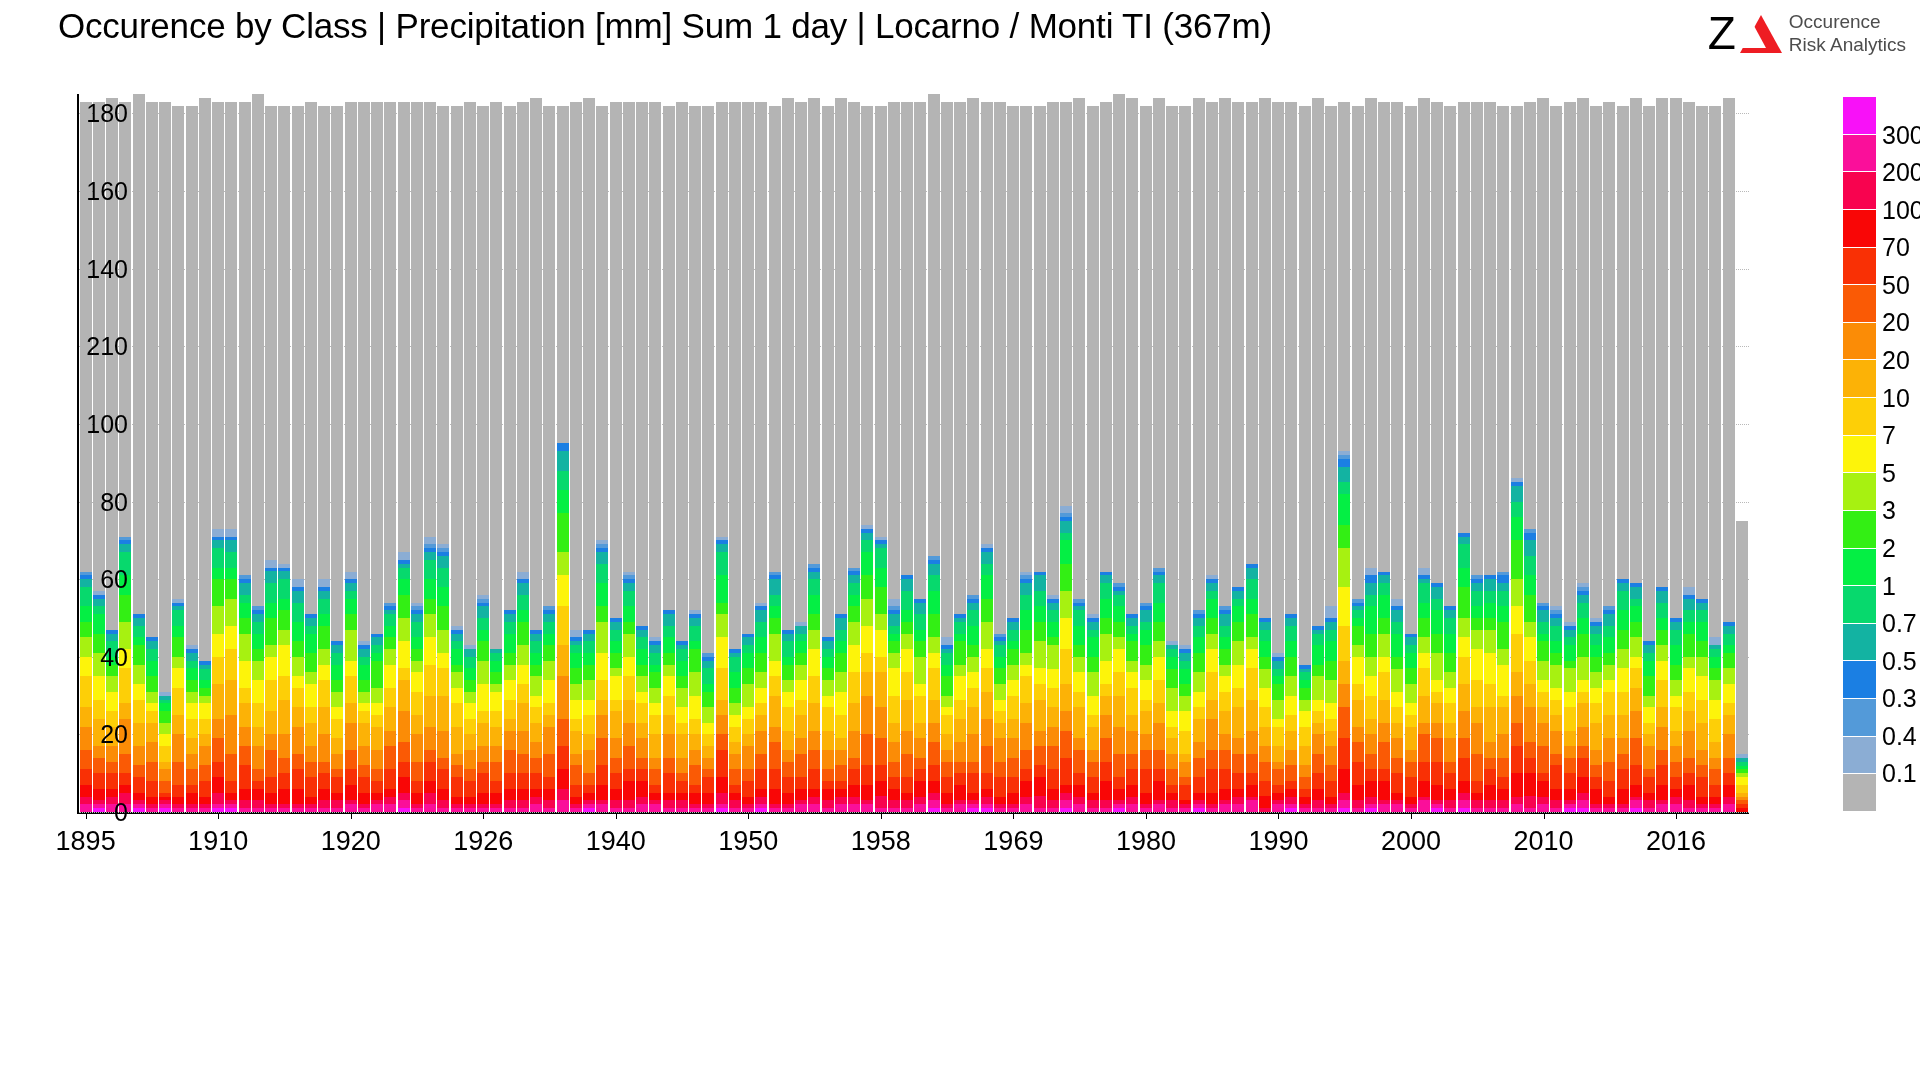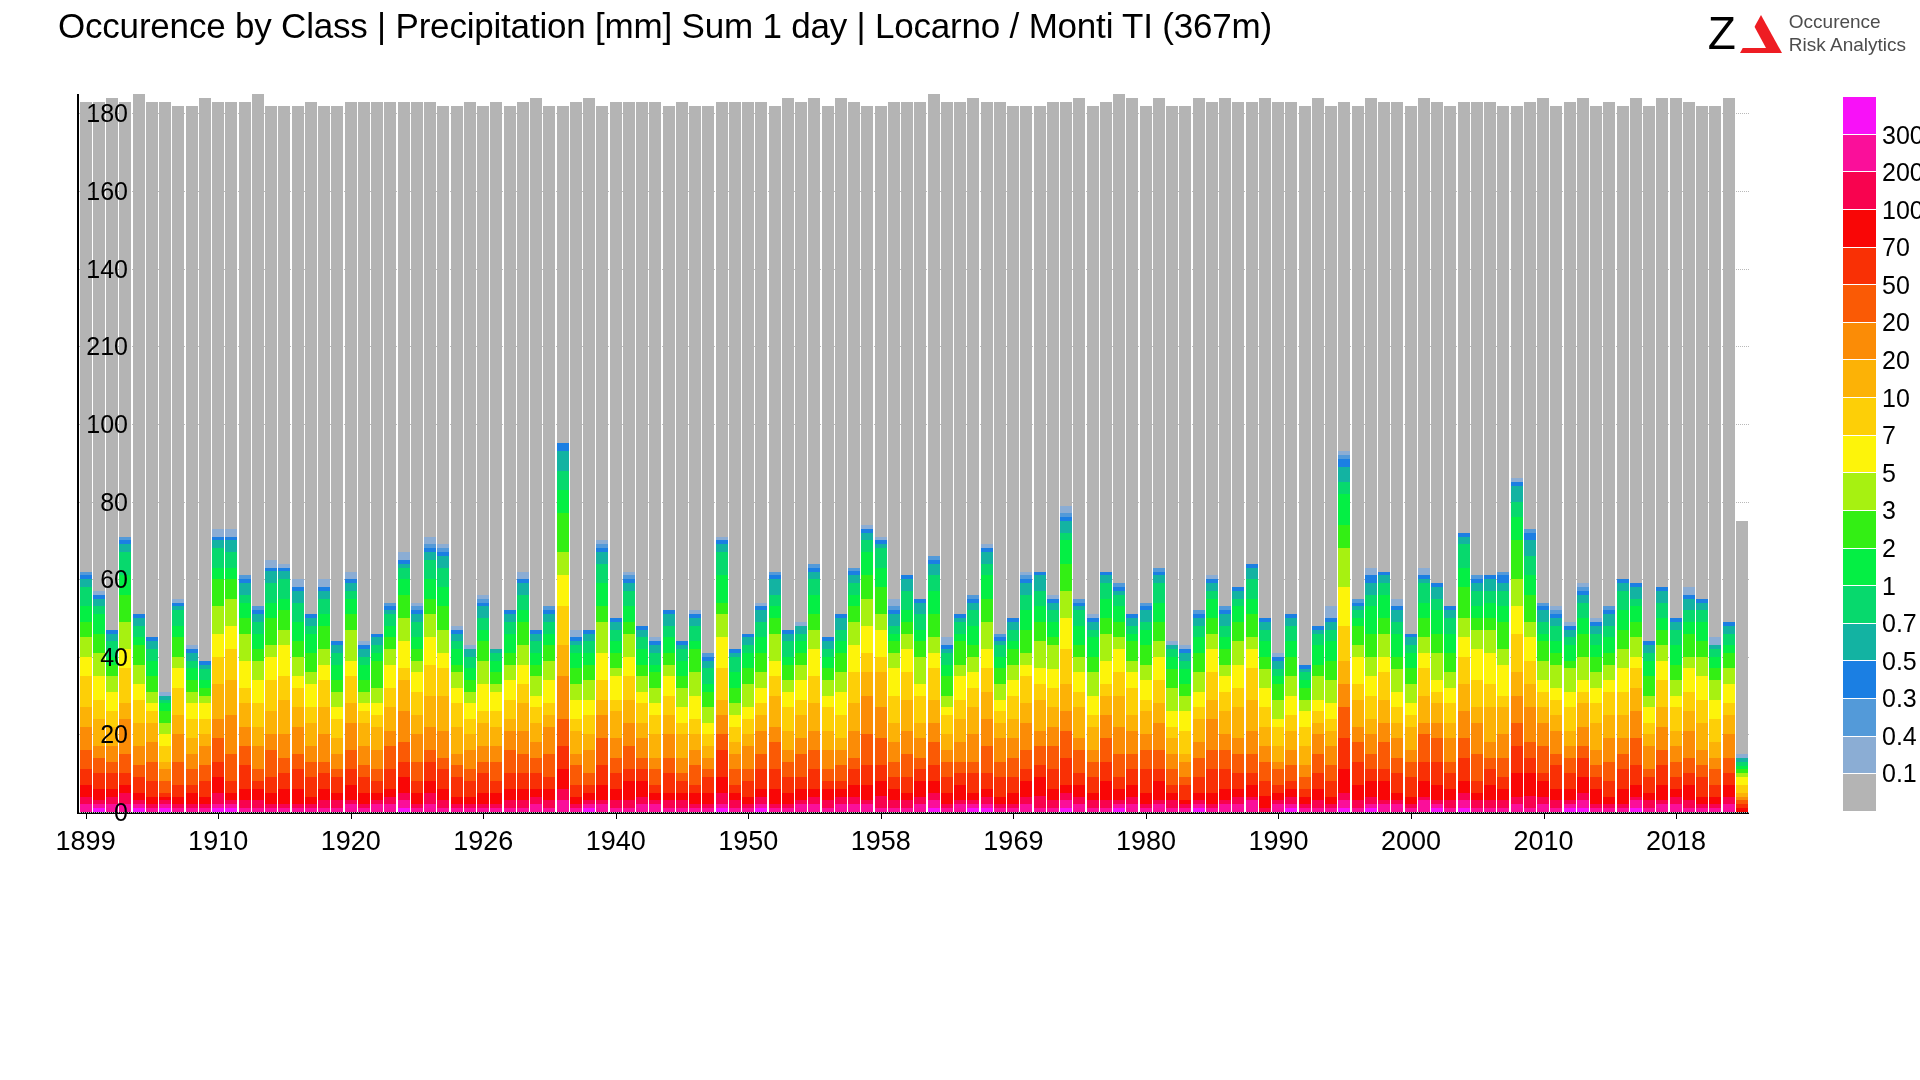--- a/index.html
+++ b/index.html
@@ -2525,33 +2525,33 @@
       <div class="ytick" style="top: 656.757px;">40</div>
       <div class="ytick" style="top: 579.135px;">60</div>
       <div class="ytick" style="top: 501.514px;">80</div>
       <div class="ytick" style="top: 423.892px;">100</div>
       <div class="ytick" style="top: 346.27px;">210</div>
       <div class="ytick" style="top: 268.649px;">140</div>
       <div class="ytick" style="top: 191.027px;">160</div>
       <div class="ytick" style="top: 113.405px;">180</div>
     </div>
   <div id="xlabels">
-      <div class="xlab" style="left: 85.627px; top: 826px;">1899</div>
+      <div class="xlab" style="left: 85.627px; top: 826px;">1895</div>
       <div class="xlab" style="left: 218.167px; top: 826px;">1910</div>
       <div class="xlab" style="left: 350.706px; top: 826px;">1920</div>
       <div class="xlab" style="left: 483.246px; top: 826px;">1926</div>
       <div class="xlab" style="left: 615.786px; top: 826px;">1940</div>
       <div class="xlab" style="left: 748.325px; top: 826px;">1950</div>
       <div class="xlab" style="left: 880.865px; top: 826px;">1958</div>
       <div class="xlab" style="left: 1013.4px; top: 826px;">1969</div>
       <div class="xlab" style="left: 1145.94px; top: 826px;">1980</div>
       <div class="xlab" style="left: 1278.48px; top: 826px;">1990</div>
       <div class="xlab" style="left: 1411.02px; top: 826px;">2000</div>
       <div class="xlab" style="left: 1543.56px; top: 826px;">2010</div>
-      <div class="xlab" style="left: 1676.1px; top: 826px;">2018</div>
+      <div class="xlab" style="left: 1676.1px; top: 826px;">2016</div>
     </div>
 
   <div id="cbar">
       <div class="cseg" style="background: rgb(248, 17, 248);"></div>
       <div class="cseg" style="background: rgb(250, 15, 154);"></div>
       <div class="cseg" style="background: rgb(248, 3, 79);"></div>
       <div class="cseg" style="background: rgb(249, 6, 6);"></div>
       <div class="cseg" style="background: rgb(249, 48, 5);"></div>
       <div class="cseg" style="background: rgb(250, 90, 5);"></div>
       <div class="cseg" style="background: rgb(251, 140, 6);"></div>

